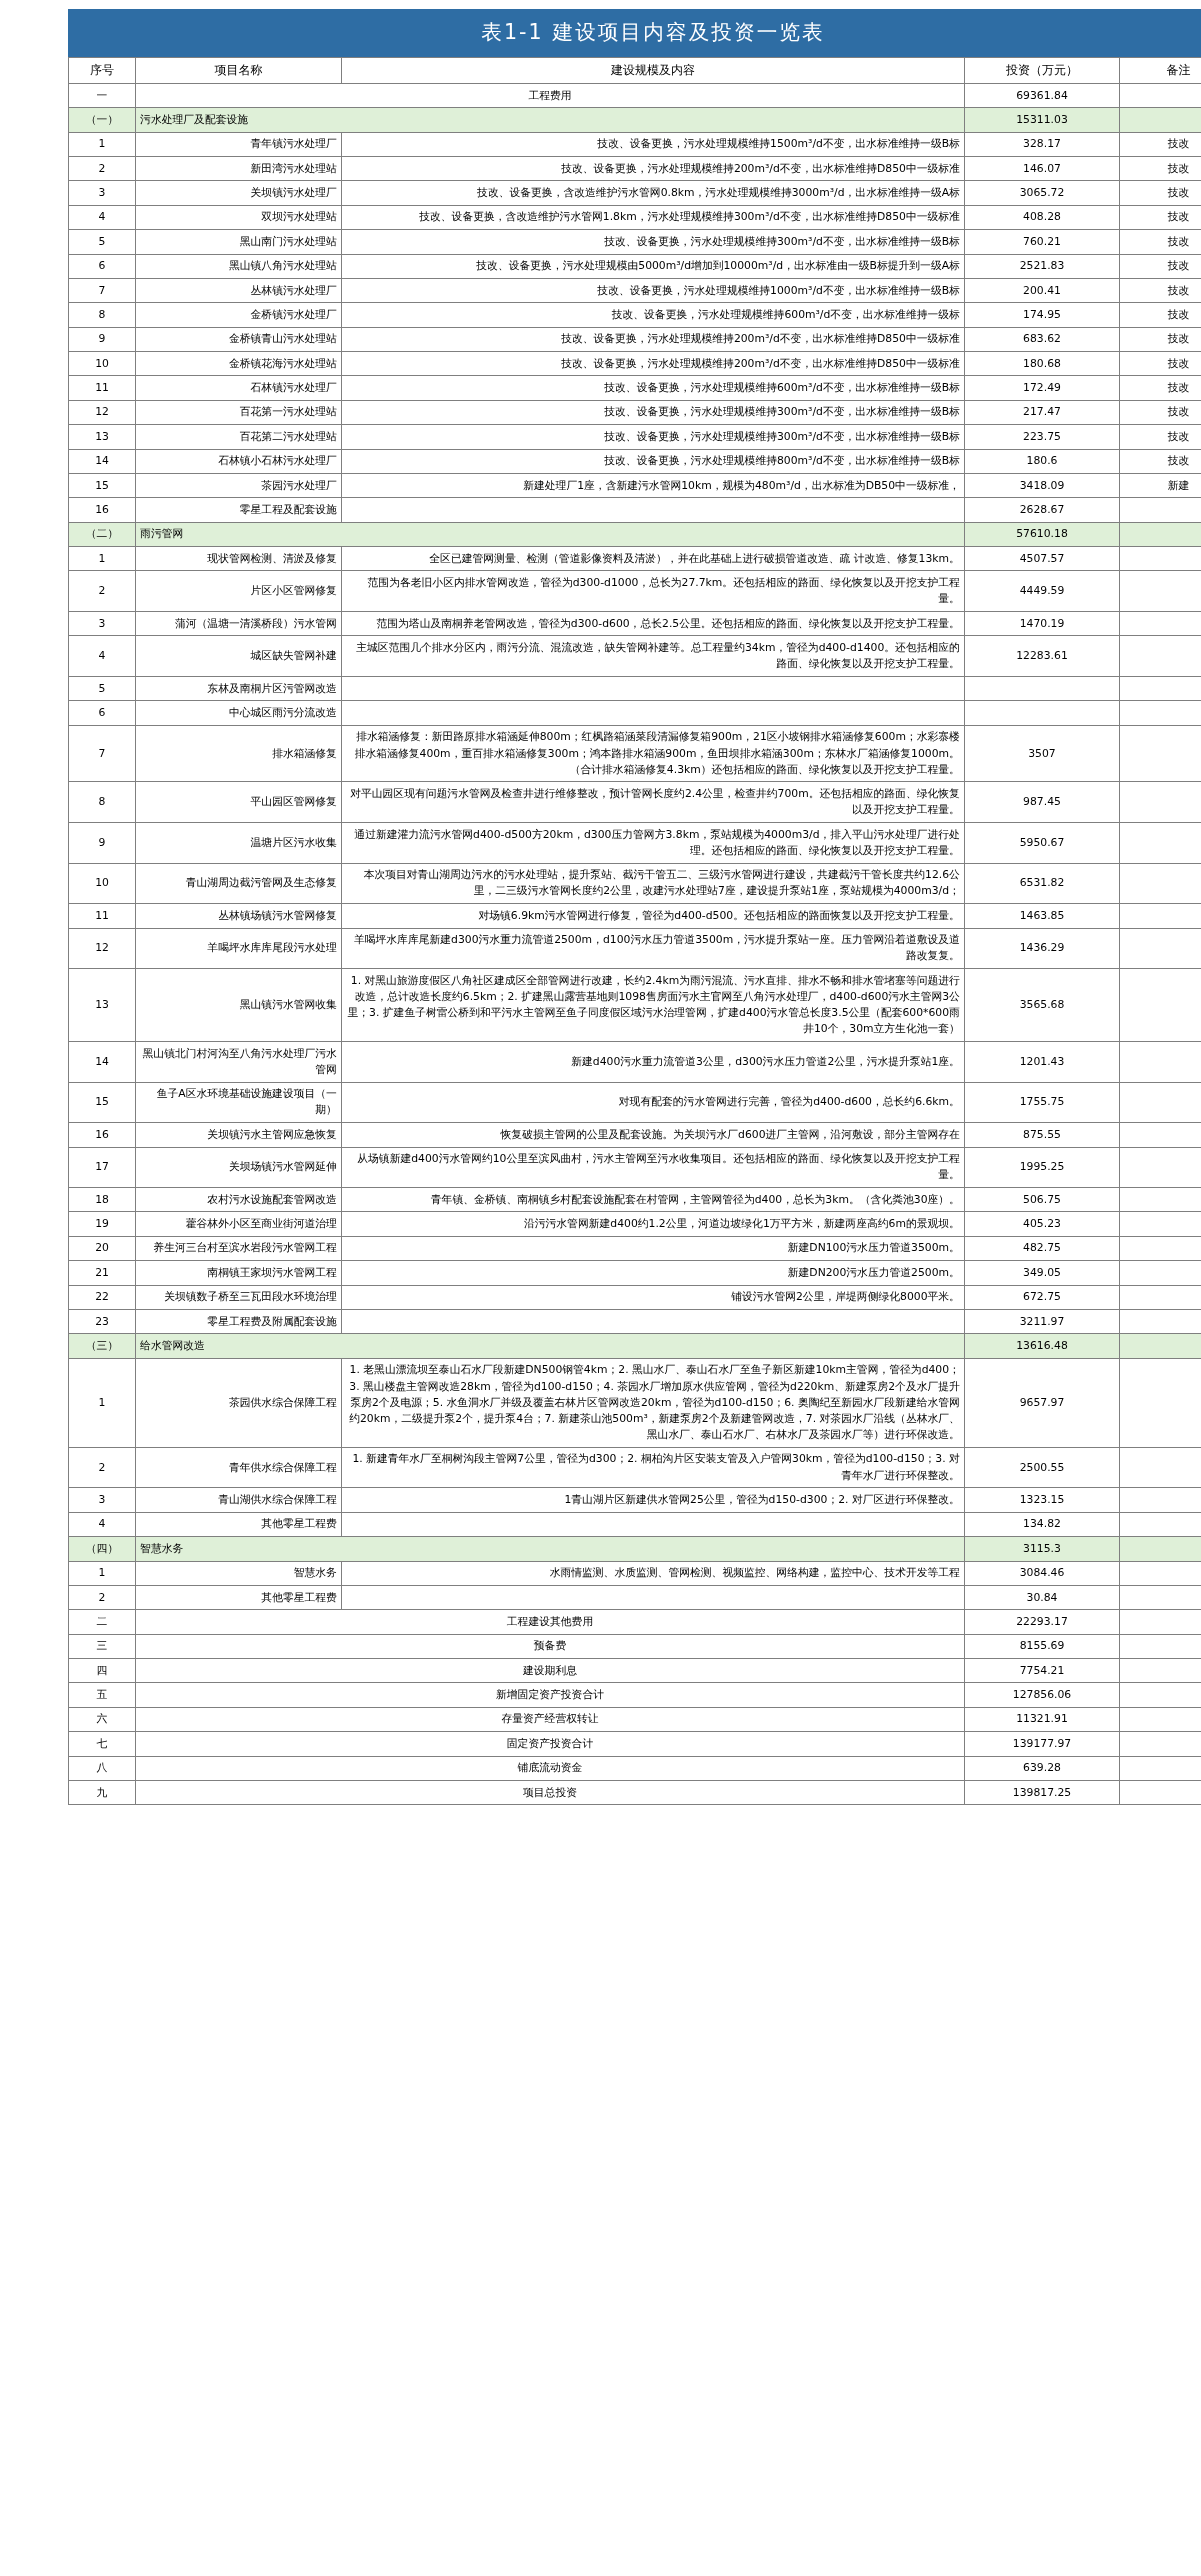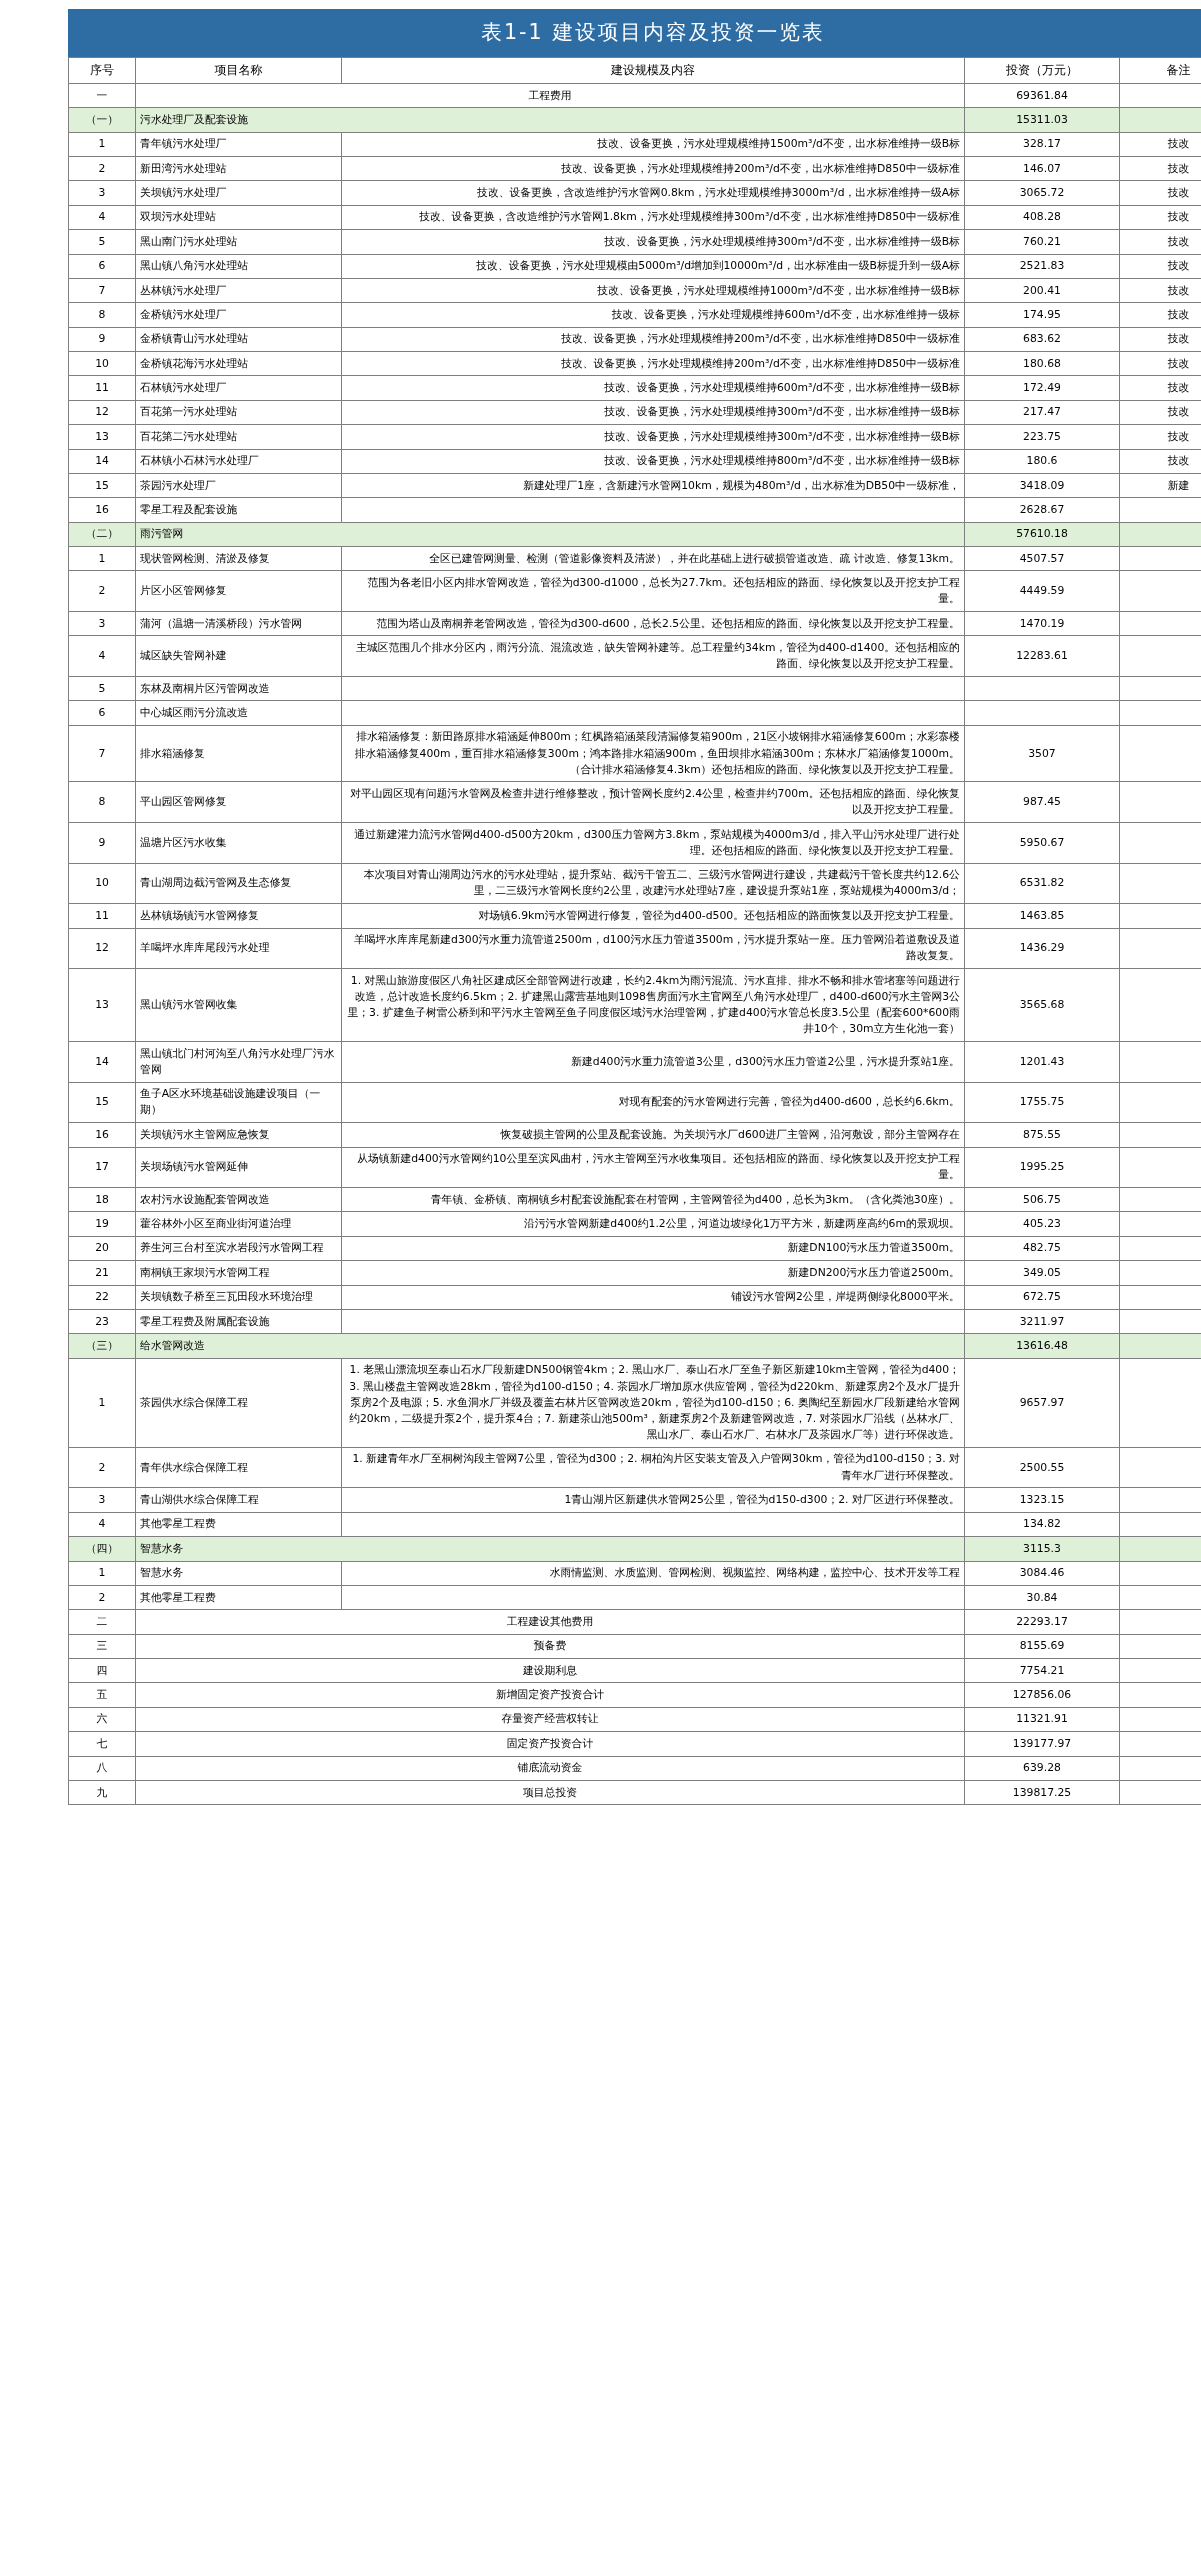--- a/index.html
+++ b/index.html
@@ -27,21 +27,21 @@
   col.c-desc{width:623px;}
   col.c-amt{width:155px;}
   col.c-note{width:118px;}
   .center{text-align:center;}
   .hdr td{text-align:center;font-size:12px;}
   .grp td{background:#dff0d8;text-align:center;}
   .grp .gname{text-align:left;}
   .tot td{text-align:center;}
   .desc{text-align:right;}
   .desc.c{text-align:right;}
-  .nm{text-align:left;}
+  .nm{text-align:right;}
   .amt{text-align:center;}
   .note{text-align:center;}
   .span-desc{text-align:center;}
 </style>
 </head>
 <body>
 
 <div id="page">
 
   <div class="title-bar">表1-1  建设项目内容及投资一览表</div>

